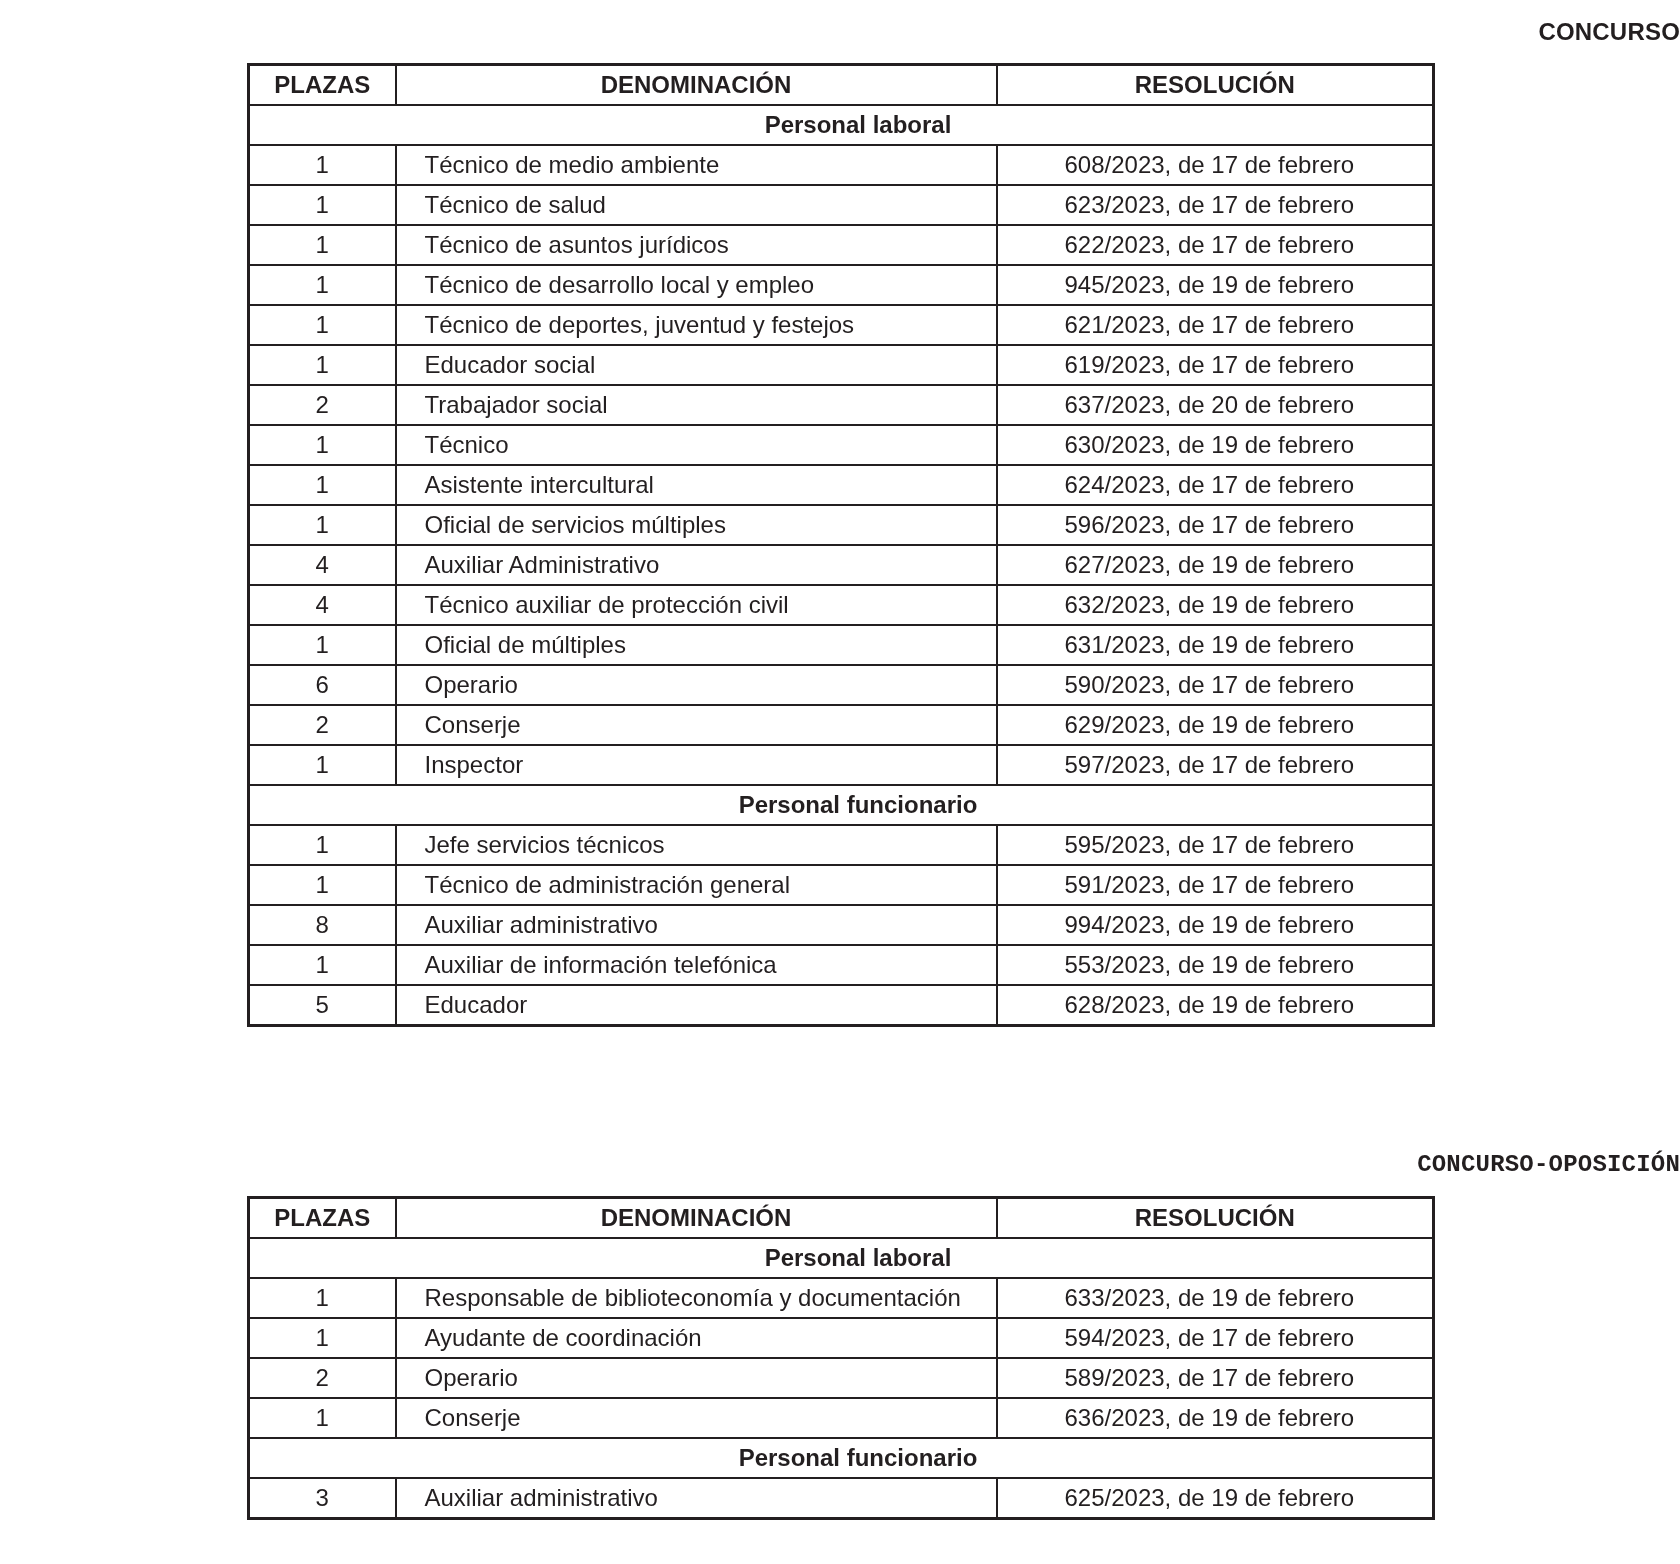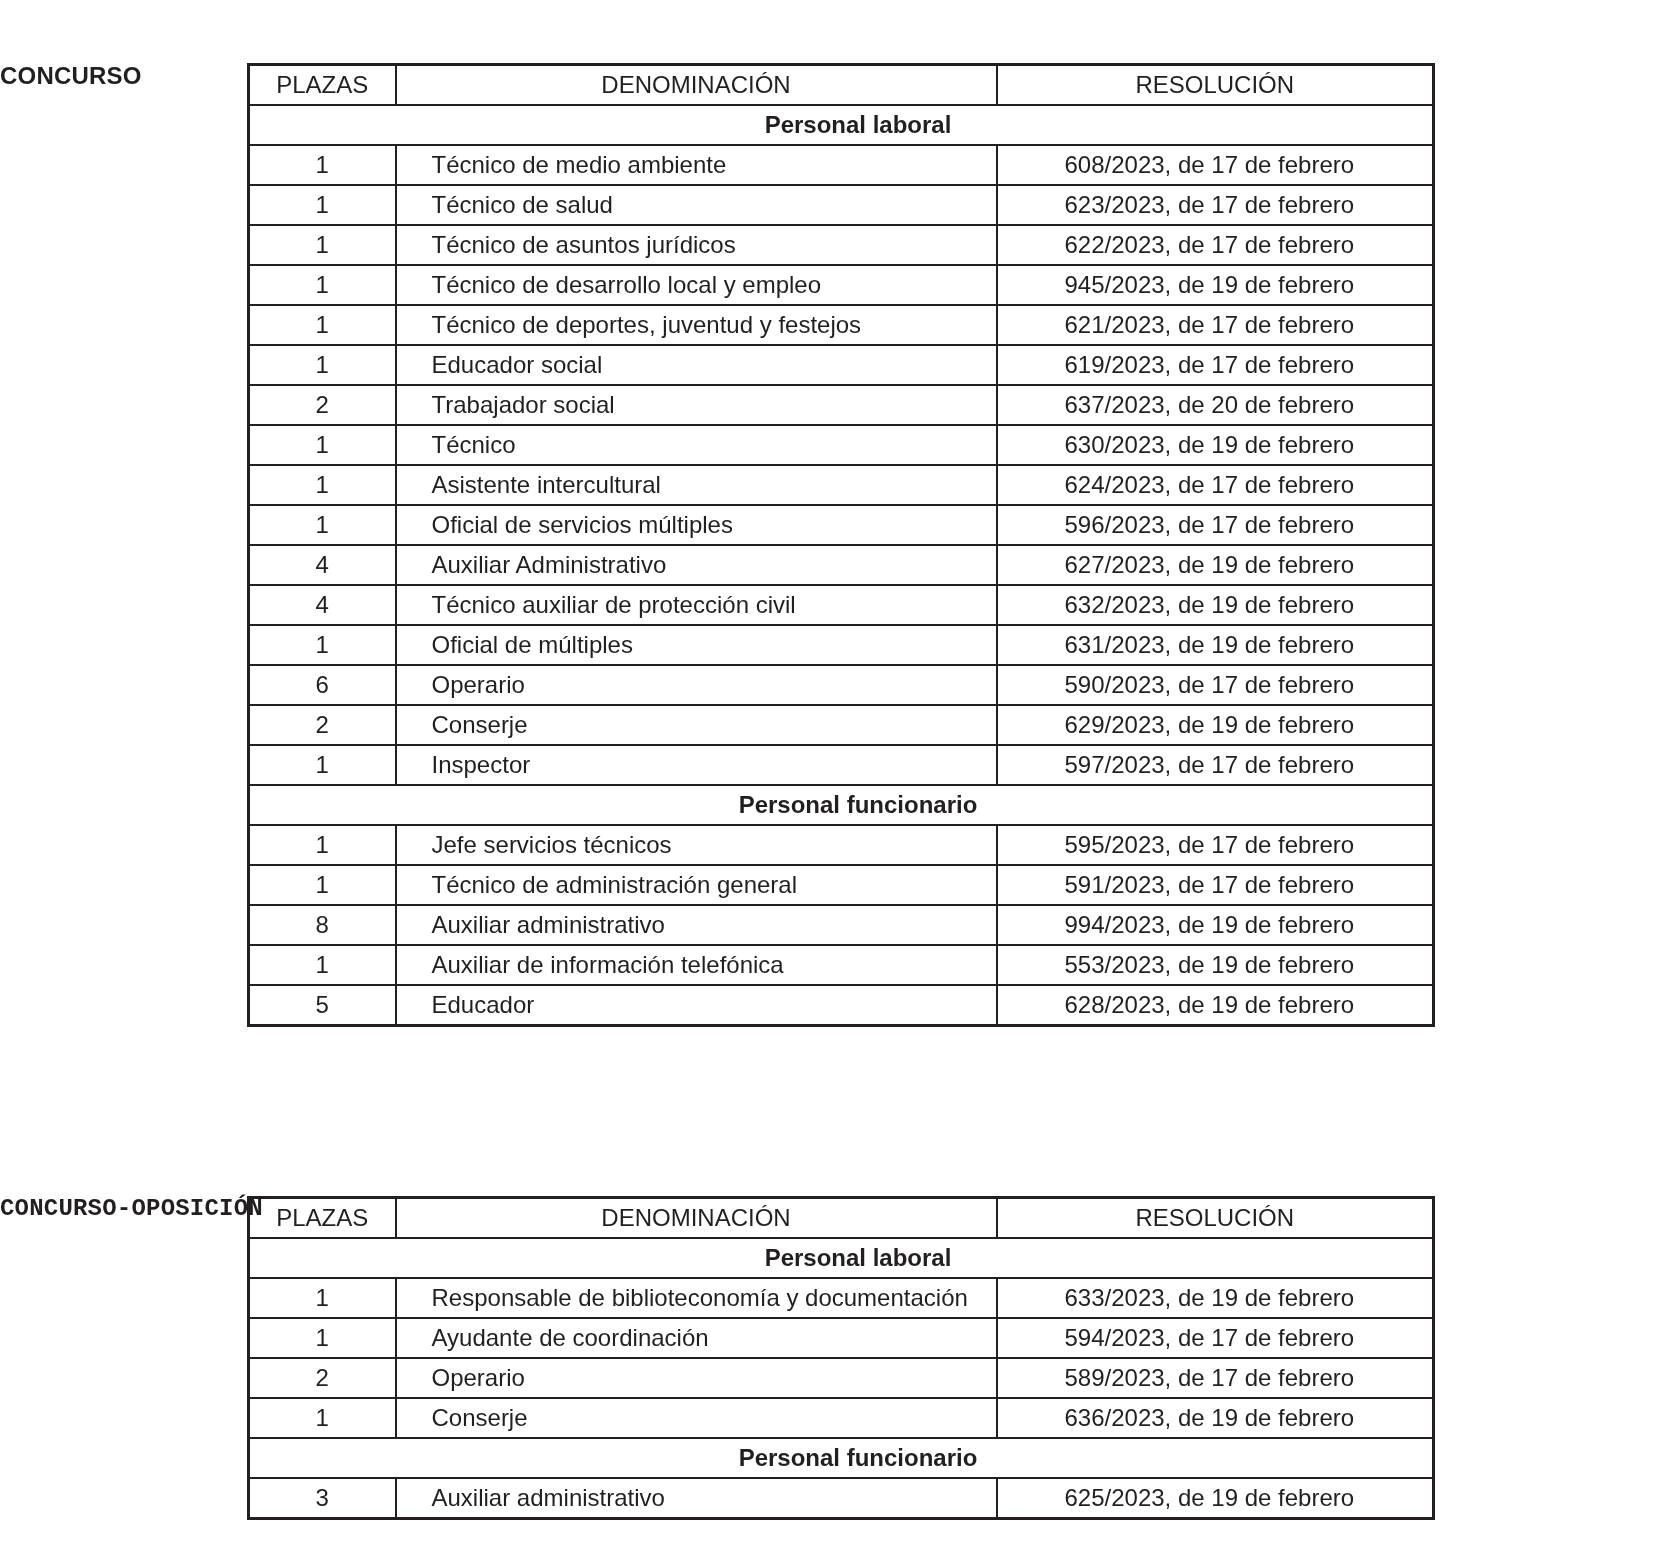--- a/index.html
+++ b/index.html
@@ -1,27 +1,27 @@
 <!DOCTYPE html>
 <html><head>
 <meta charset="utf-8">
 <style>
   html, body { margin:0; padding:0; background:#ffffff; }
   body { width:1680px; height:1564px; position:relative; overflow:hidden;
          font-family:"Liberation Sans", "DejaVu Sans", sans-serif; color:#231f20; }
-  .title { position:absolute; left:0; width:1680px; text-align:left;
-           font-weight:bold; font-size:24px; line-height:30px; letter-spacing:0.2px;margin-top:44px; }
+  .title { position:absolute; left:0; width:1680px; text-align:right;
+           font-weight:bold; font-size:24px; line-height:30px; letter-spacing:0.2px; }
   table { position:absolute; left:247px; width:1185px; border-collapse:collapse;
           table-layout:fixed; border:3px solid #231f20; }
   td, th { border:2.5px solid #231f20; height:38px; padding:0; font-size:24px;
            line-height:38px; white-space:nowrap; overflow:hidden; }
   col.c1 { width:147px; } col.c2 { width:601px; } col.c3 { width:437px; }
-  th { font-weight:normal; text-align:center;border-radius:6px; }
+  th { font-weight:bold; text-align:center;border-radius:6px; }
   td.num { text-align:center; }
-  td.name { text-align:left; padding-left:35px; }
+  td.name { text-align:left; padding-left:28px; }
   td.res { text-align:left; padding-left:67px;margin-left:48px; }
   td.section { text-align:center; font-weight:bold;padding-left:34px; }
 </style>
 </head>
 <body>
 
 <div class="title" style="top:17px;">CONCURSO</div>
 <table style="top:63px;">
   <colgroup>
       <col class="c1">

